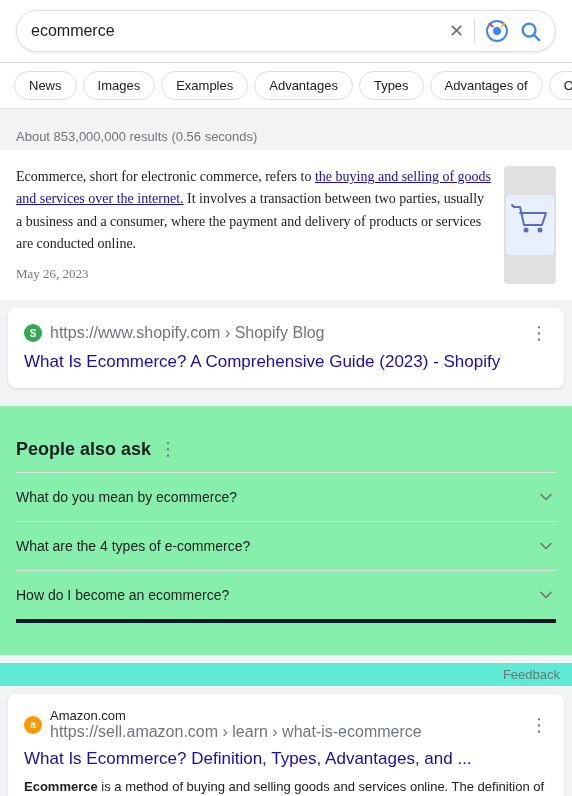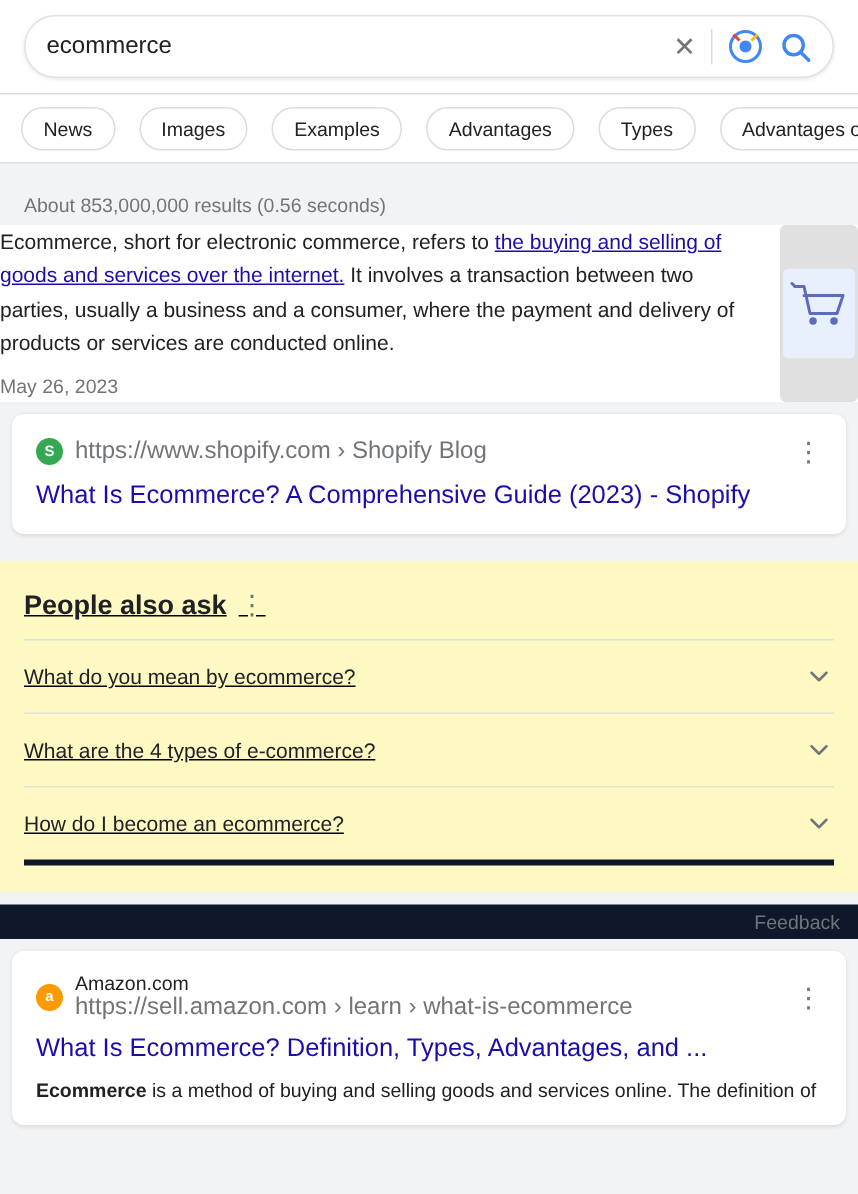--- a/index.html
+++ b/index.html
@@ -38,21 +38,21 @@
       display: flex;
       align-items: center;
       gap: 10px;
     }
 
     
     .filter-tabs {
       background: #fff;
       padding: 8px 14px;
       display: flex;
-      gap: 16px;
+      gap: 6px;
       overflow-x: auto;
       border-bottom: 1px solid #e0e0e0;
       scrollbar-width: none;
     }
     .filter-tabs::-webkit-scrollbar { display: none; }
     .tab-item {
       white-space: nowrap;
       padding: 6px 14px;
       border: 1px solid #dadce0;
       border-radius: 20px;
@@ -66,23 +66,24 @@
     .results-count {
       padding: 20px 16px 6px;
       font-size: 13px;
       color: #70757a;
     }
 
     
     .featured-snippet {
       background: #fff;
       margin: 0 0 8px 0;
-      padding: 0;
+      padding: 16px;
       display: flex;
       gap: 12px;
+      font-family: Liberation Serif, serif;
     }
     .snippet-text {
       flex: 1;
       font-size: 14px;
       color: #202124;
       line-height: 1.6;
     }
     .snippet-text .highlight {
       color: #1a0dab;
       text-decoration: underline;
@@ -145,24 +146,23 @@
     }
     .source-title {
       font-size: 17px;
       color: #1a0dab;
       text-decoration: none;
       line-height: 1.4;
     }
 
     
     .paa-section {
-      background: #fef9c3;
+      background: #86efac;
       margin: 8px 0;
-      padding: 18px 16px;
-      text-decoration: underline;
+      padding: 32px 16px;
     }
     .paa-header {
       display: flex;
       align-items: center;
       gap: 8px;
       margin-bottom: 12px;
     }
     .paa-title {
       font-size: 18px;
       font-weight: bold;
@@ -190,21 +190,21 @@
       width: 20px;
       height: 20px;
       flex-shrink: 0;
     }
 
     
     .feedback-row {
       display: flex;
       justify-content: flex-end;
       padding: 4px 12px;
-      background: #0f172a;
+      background: #5eead4;
     }
     .feedback-text {
       font-size: 13px;
       color: #70757a;
       cursor: pointer;
     }
 
     
     .amazon-favicon {
       width: 18px;

